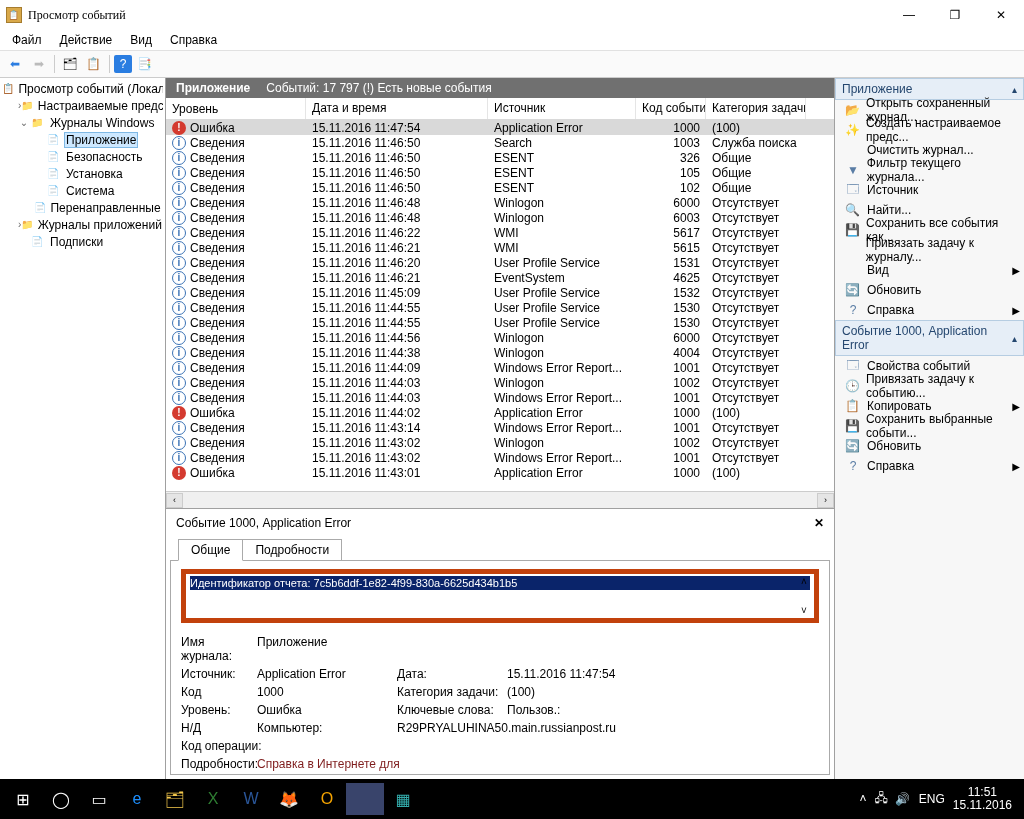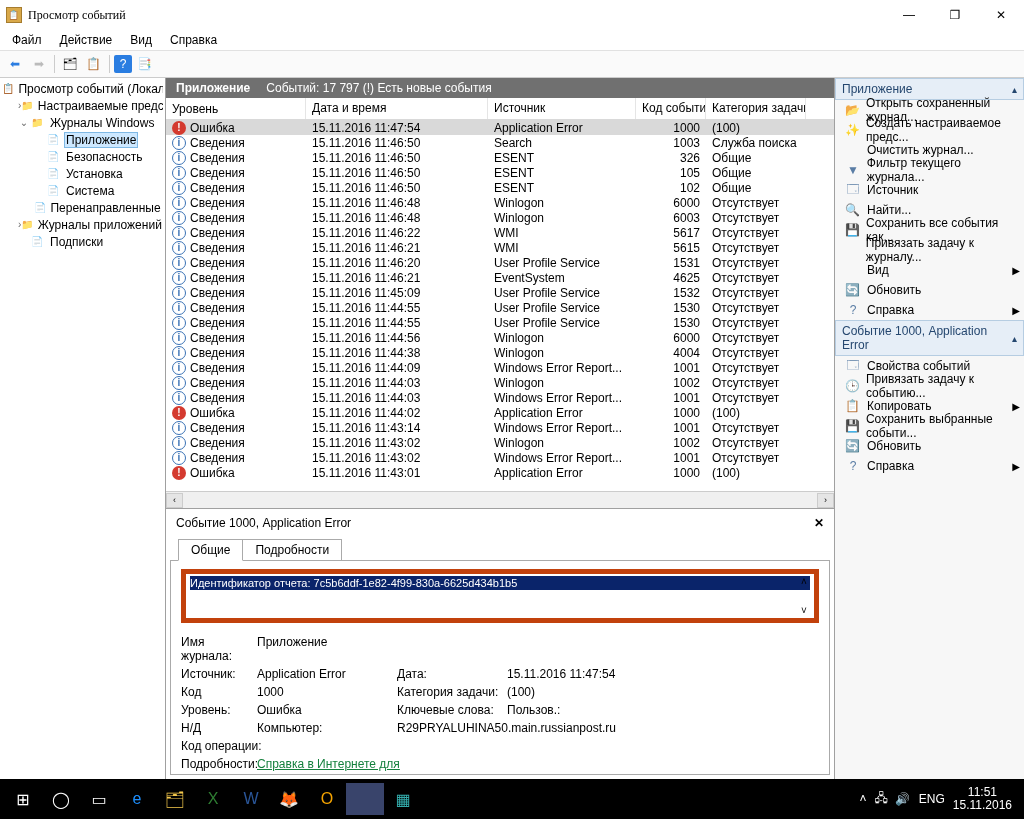--- a/index.html
+++ b/index.html
@@ -49,21 +49,21 @@
 .detail-title { display:flex; align-items:center; height:20px; padding:0 6px; font-weight:normal; }
 .detail-title .close { margin-left:auto; font-weight:bold; }
 .tabs { display:flex; height:24px; border-bottom:1px solid #aaa; padding-left:8px; align-items:flex-end; margin-top:4px; }
 .tab { padding:3px 12px; border:1px solid #aaa; border-bottom:none; background:#fff; margin-right:-1px; position:relative; }
 .tab.active { background:#fff; z-index:2; border-bottom:1px solid #fff; margin-bottom:-1px; }
 .detail-body { flex:1; border:1px solid #aaa; border-top:none; padding:8px 10px; overflow:auto; }
 .highlight { background:#0a246a; color:#fff; font-size:11px; padding:1px 0; }
 .detail-grid { margin-top:12px; display:grid; grid-template-columns: 76px 140px 110px 1fr; row-gap:4px; font-size:12px; }
 .detail-grid .lbl { color:#000; }
 .detail-grid .val { color:#000; }
-.link { color:#15803d; text-decoration:underline; }
+.link { color:#7f1d1d; }
 
 .actions { width: 189px; display:flex; flex-direction:column; background:#f7f7f7; }
 .actions-title { background:#f1f1f1; border-bottom:1px solid #ccc; padding:3px 8px; font-weight:bold; }
 .actions-section { background:#e6eef7; border:1px solid #b6cde2; padding:3px 6px; display:flex; align-items:center; font-weight:normal; color:#25476f; }
 .actions-section .chev { margin-left:auto; font-size:10px; }
 .action-item { display:flex; align-items:center; height:20px; padding:0 4px 0 10px; gap:6px; }
 .action-item .aicon { width:16px; text-align:center; color:#5a7da5; font-size:12px; }
 .action-item .arrow { margin-left:auto; font-size:10px; }
 
 .taskbar { height: 40px; background:#000; display:flex; align-items:center; color:#fff; padding:0 4px; }

